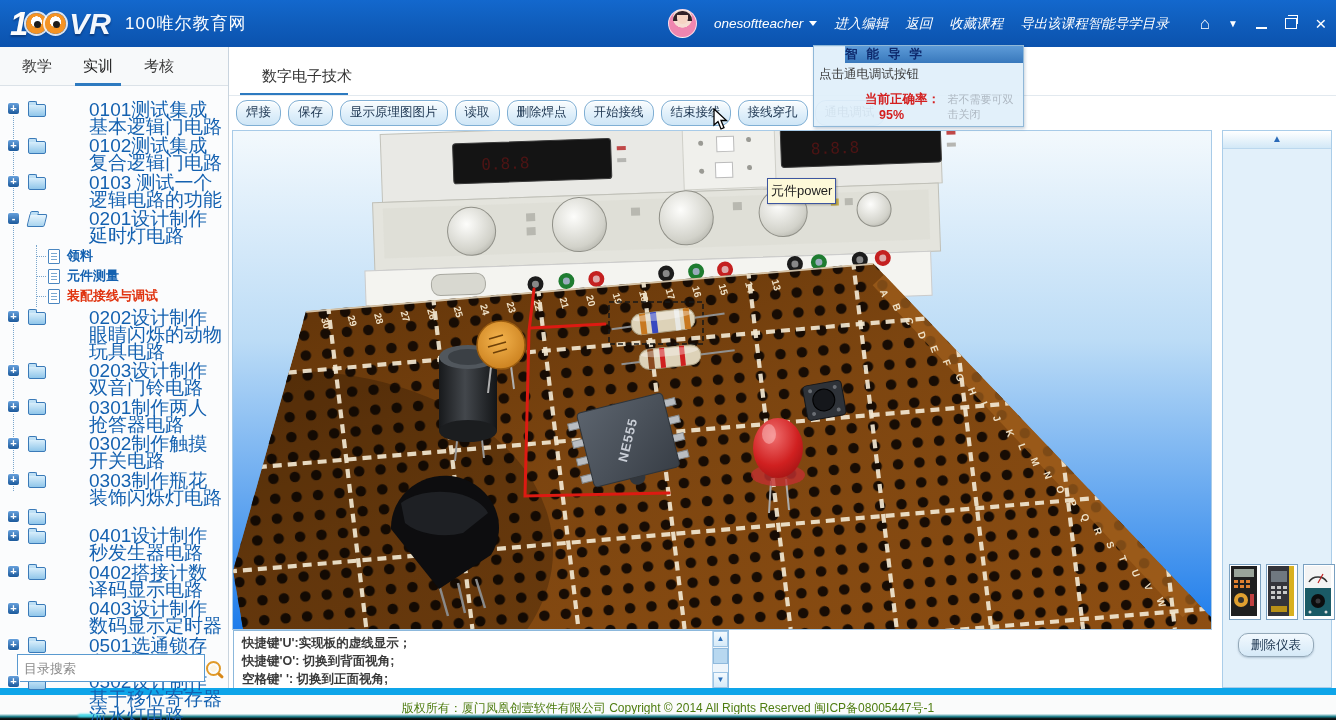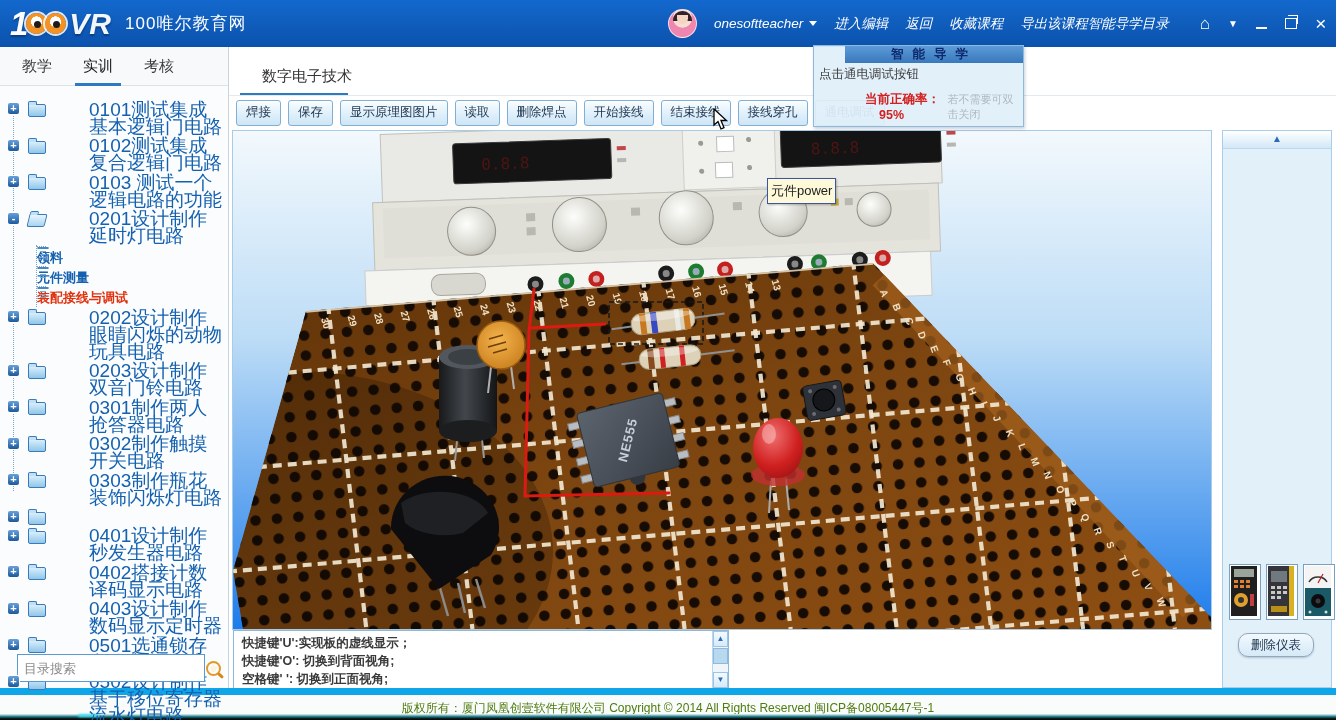--- a/index.html
+++ b/index.html
@@ -47,21 +47,21 @@
   .trow{display:flex;align-items:flex-start;padding:1px 2px 1px 8px;cursor:pointer;}
   .expander{flex:0 0 auto;width:11px;height:11px;margin-top:3px;border-radius:2px;position:relative;z-index:2;
             background:linear-gradient(180deg,#66a0dc,#1c5a9c);color:#fff;font-size:11px;line-height:10px;
             text-align:center;font-weight:bold;box-shadow:0 0 0 1px #fff;}
   .folder{flex:0 0 auto;width:16px;height:11px;margin:4px 6px 0 9px;border:1px solid #3a7ab8;border-radius:1px 2px 2px 2px;
           background:linear-gradient(180deg,#d8eefb,#90c6ea);position:relative;}
   .folder::before{content:'';position:absolute;left:-1px;top:-4px;width:7px;height:3px;background:#bfe0f5;border:1px solid #3a7ab8;border-bottom:none;border-radius:2px 2px 0 0;}
   .folder.open{transform:skewX(-14deg);background:linear-gradient(180deg,#e8f5fd,#a8d4ef);}
   .tlabel{flex:1;font-size:19px;font-weight:normal;color:#1461b0;line-height:17px;padding-top:0.5px;margin-left:37px;}
   .children{margin-left:36px;border-left:1px dotted #7aa6cc;padding:1px 0;}
-  .crow{display:flex;height:20px;cursor:pointer;flex-direction:column;}
+  .crow{display:flex;align-items:center;height:20px;cursor:pointer;}
   .stub{width:9px;border-top:1px dotted #7aa6cc;margin-right:2px;}
   .doc{width:10px;height:13px;background:#fff;border:1px solid #4a86c0;border-radius:1px;position:relative;margin-right:7px;}
   .doc::before{content:'';position:absolute;left:2px;top:3px;width:6px;height:1px;background:#7aa8d0;box-shadow:0 3px 0 #7aa8d0,0 6px 0 #7aa8d0;}
   .clabel{font-size:13px;font-weight:bold;color:#1461b0;}
   .clabel.active{color:#e0320e;}
   .searchbox{position:absolute;left:17px;top:607px;width:186px;height:26px;background:#fff;border:1px solid #5a9ad0;
              display:flex;align-items:center;}
   .searchbox input{flex:1;border:none;outline:none;font-size:13px;color:#555;padding:0 6px;background:transparent;
                    font-family:"Liberation Sans","DejaVu Sans",sans-serif;}
   .searchbox input::placeholder{color:#8a8a8a;}
@@ -69,21 +69,21 @@
        background:radial-gradient(circle,#fdf4e0 0 40%,transparent 45%);}
   .mag::after{content:'';position:absolute;width:7px;height:3px;background:#d88818;left:9px;top:11px;transform:rotate(42deg);border-radius:2px;}
 
   
   .main{position:absolute;left:228px;top:47px;width:1108px;height:641px;background:#fff;}
   .course-tab{position:absolute;left:34px;top:20px;font-size:15px;color:#333;cursor:pointer;}
   .tab-underline{position:absolute;left:12px;top:46px;width:108px;height:3px;background:#2d7ac0;}
   .tabline{position:absolute;left:0;top:48px;right:0;height:1px;background:#e2e9ef;}
   .toolbar{position:absolute;left:8px;top:53px;display:flex;gap:7px;}
   .tbtn{font-family:"Liberation Sans","DejaVu Sans",sans-serif;font-size:12.5px;color:#1c3550;padding:3px 9px 4px;
-        background:linear-gradient(180deg,#fafdfe,#ddeefa 60%,#cfe6f6);border:1px solid #7fafd4;border-radius:3px;
+        background:linear-gradient(180deg,#fafdfe,#ddeefa 60%,#cfe6f6);border:1px solid #7fafd4;border-radius:11px;
         box-shadow:inset 0 1px 0 #fff;cursor:pointer;white-space:nowrap;}
   .viewport{position:absolute;left:4px;top:83px;width:978px;height:498px;border:1px solid #a8cbe8;background:#cfe6f8;}
 
   
   .rpanel{position:absolute;left:994px;top:83px;width:108px;height:556px;background:#e2f0fa;border:1px solid #aacde9;}
   .panel-up{height:17px;background:linear-gradient(180deg,#ffffff,#d2e8f7);border-bottom:1px solid #bcd8ee;
             text-align:center;color:#2a6ab8;font-size:10px;line-height:16px;cursor:pointer;}
   .instruments{position:absolute;left:6px;top:433px;display:flex;gap:5px;}
   .thumb{width:28px;height:52px;background:#fff;border:1px solid #7aa0c0;padding:1px;cursor:pointer;}
   .del-btn{position:absolute;left:15px;top:502px;width:76px;height:24px;font-family:"Liberation Sans","DejaVu Sans",sans-serif;
@@ -99,21 +99,21 @@
   .sbar{position:absolute;right:0;top:0;bottom:0;width:15px;border-left:1px solid #bcd6ec;background:#eef5fb;}
   .sbtn{height:14px;background:linear-gradient(180deg,#f4fafe,#d6eaf8);border:1px solid #9ec4e4;color:#2d6eb8;
         font-size:8px;line-height:13px;text-align:center;cursor:pointer;}
   .sbtn.down{position:absolute;bottom:0;left:0;right:0;}
   .sthumb{height:14px;margin-top:1px;background:#b8d8f0;border:1px solid #8fb9dc;cursor:pointer;}
 
   
   .guide{position:absolute;left:813px;top:45px;width:209px;height:80px;z-index:60;
          background:rgba(224,239,250,.93);border:1px solid #90b8d8;box-shadow:1px 2px 3px rgba(40,80,120,.25);cursor:pointer;}
   .guide-head{height:17px;margin-left:31px;background:linear-gradient(180deg,#5d9bd8,#3878bc);
-              color:#0e2a6e;font-size:12.5px;font-weight:bold;letter-spacing:9px;text-align:center;line-height:17px;}
+              color:#0e2a6e;font-size:12.5px;font-weight:bold;letter-spacing:9px;text-align:left;line-height:17px;}
   .guide-body{padding:3px 5px;font-size:12.5px;color:#3c3c3c;}
   .guide-foot{position:absolute;left:7px;right:4px;bottom:4px;display:flex;justify-content:space-between;align-items:baseline;}
   .acc{color:#d42020;font-size:12.5px;font-weight:bold;margin-left:44px;}
   .accv{margin-left:14px;}
   .hint{color:#aeb8c2;font-size:11px;}
   .tooltip{position:absolute;left:767px;top:178px;z-index:40;background:#fdf9d9;border:1.5px solid #3c55a0;
            padding:3px 3px;font-size:13px;color:#222;white-space:nowrap;box-shadow:1px 1px 2px rgba(0,0,0,.25);}
   .cursor{position:absolute;left:713px;top:108px;z-index:70;pointer-events:none;}
 
   

